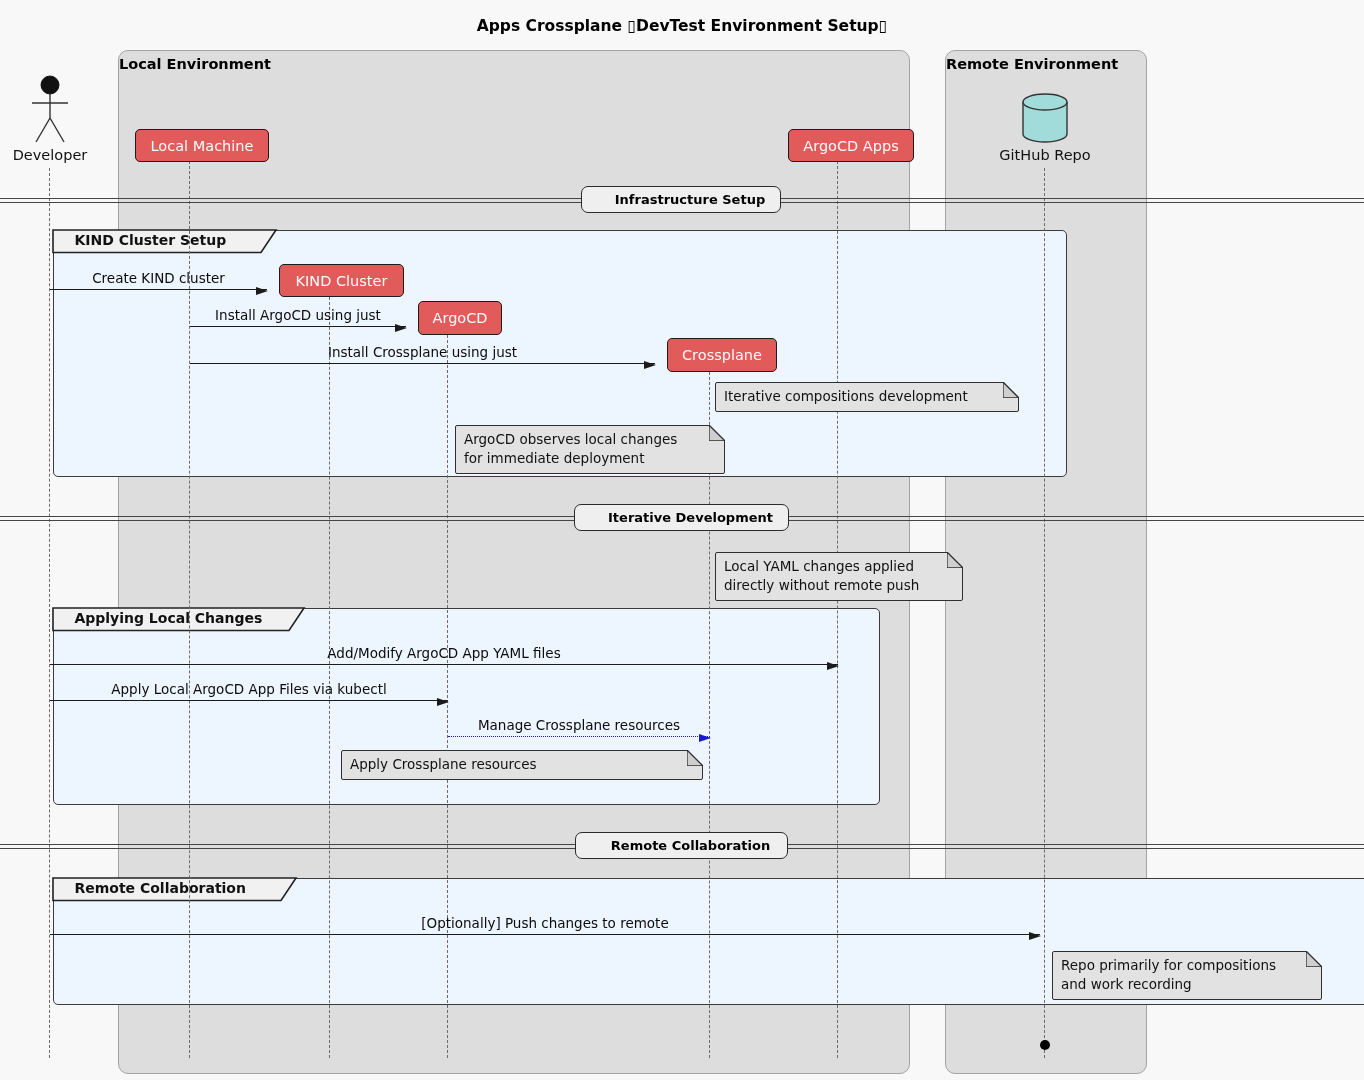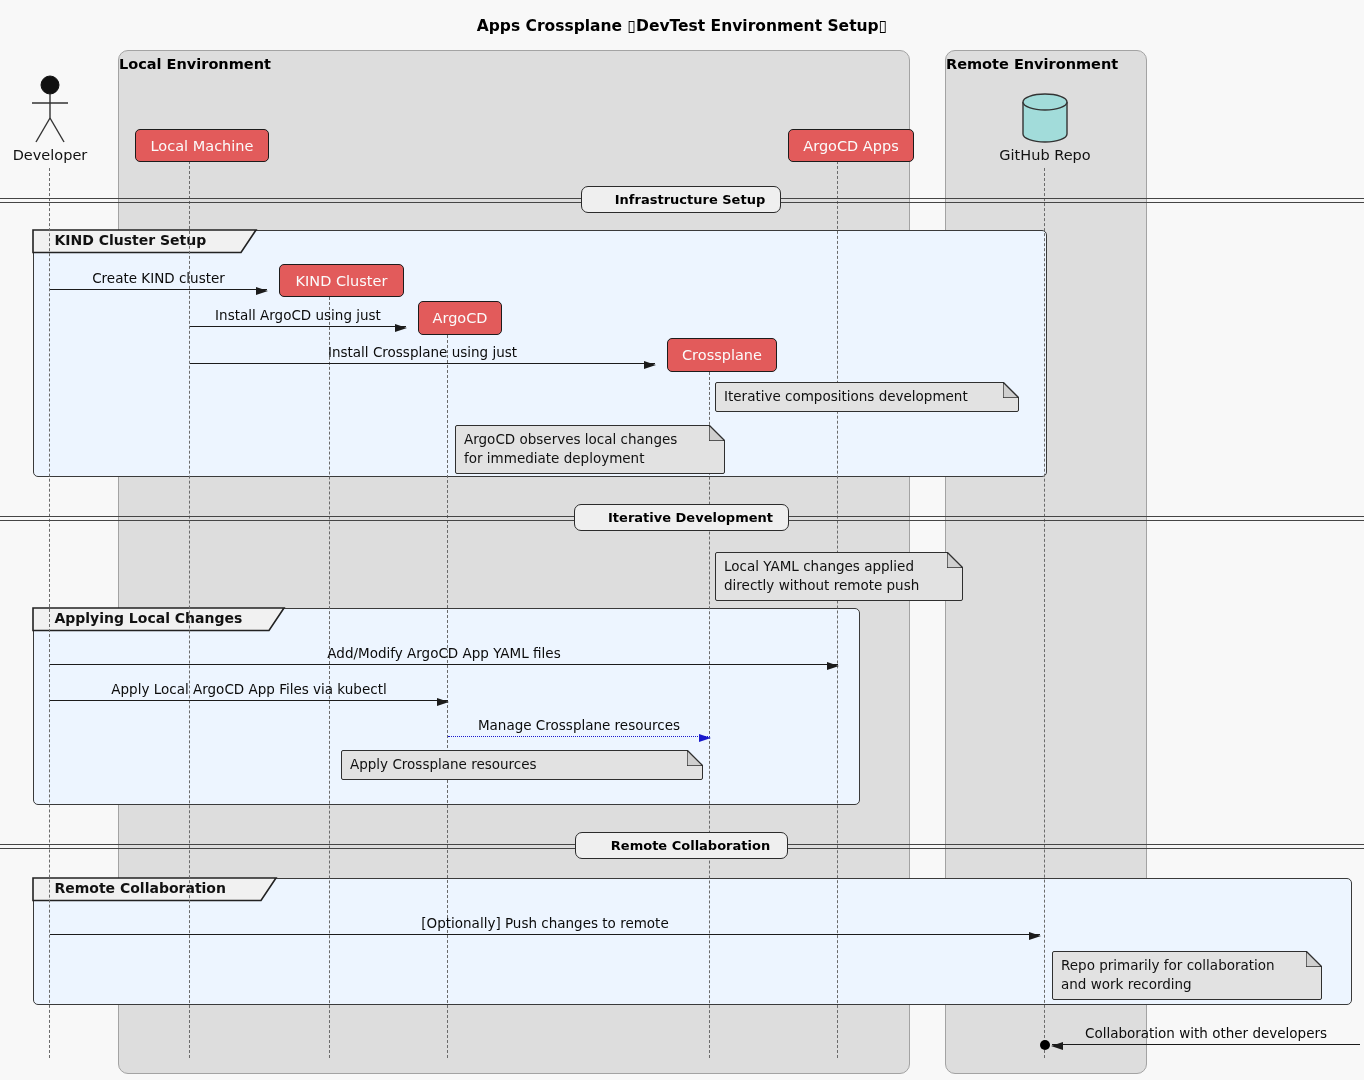--- a/index.html
+++ b/index.html
@@ -16,21 +16,21 @@
   
   .frame{
     position:absolute;background:#DDDDDD;border:1px solid #A3A3A3;border-radius:10px;
   }
   .frame-title{
     position:absolute;left:0;top:5px;width:100%;text-align:left;
     font-weight:bold;font-size:14.5px;color:#000;
   }
   
   .group{
-    position:absolute;background:#EDF5FF;border:1.6px solid #3A3A3A;border-radius:5px;
+    position:absolute;background:#EDF5FF;border:1.6px solid #3A3A3A;border-radius:5px;margin-left:20px;
   }
   .group-tab{position:absolute;left:-1.6px;top:-1.6px;}
   .group-tab .tab-label{
     position:absolute;left:22px;top:0;height:24px;line-height:23px;
     font-weight:bold;font-size:14px;color:#111;white-space:nowrap;
   }
   
   .lifeline{position:absolute;width:0;border-left:1.2px dashed #6B6B6B;}
   
   .participant{
@@ -192,25 +192,20 @@
     <div class="line dotted"></div>
     <div class="ah-r blue"></div>
   </div>
 
   <div class="msg" style="left:50px;top:913px;width:990px;">
     <span class="label">[Optionally] Push changes to remote</span>
     <div class="line"></div>
     <div class="ah-r"></div>
   </div>
 
-  <div class="msg" style="left:1052px;top:1023px;width:308px;">
-    <span class="label">Collaboration with other developers</span>
-    <div class="line"></div>
-    <div class="ah-l"></div>
-  </div>
   <div class="end-dot" style="left:1040px;top:1040px;"></div>
 
   <div class="note" style="left:715px;top:382px;width:304px;">
     <svg class="fold" width="16" height="16">
       <path d="M0,0 L16,0 L16,16 Z" fill="#EDF5FF"></path>
       <path d="M0,0 L16,16 L0,16 Z" fill="#CFCFCF" stroke="#2F2F2F" stroke-width="1.3"></path>
     </svg>
     <span class="note-line">Iterative compositions development</span>
   </div>
 
@@ -238,17 +233,17 @@
       <path d="M0,0 L16,16 L0,16 Z" fill="#CFCFCF" stroke="#2F2F2F" stroke-width="1.3"></path>
     </svg>
     <span class="note-line">Apply Crossplane resources</span>
   </div>
 
   <div class="note" style="left:1052px;top:951px;width:270px;">
     <svg class="fold" width="16" height="16">
       <path d="M0,0 L16,0 L16,16 Z" fill="#EDF5FF"></path>
       <path d="M0,0 L16,16 L0,16 Z" fill="#CFCFCF" stroke="#2F2F2F" stroke-width="1.3"></path>
     </svg>
-    <span class="note-line">Repo primarily for collaboration</span>
+    <span class="note-line">Repo primarily for compositions</span>
     <span class="note-line">and work recording</span>
   </div>
 
 </div>
 
 </body></html>

